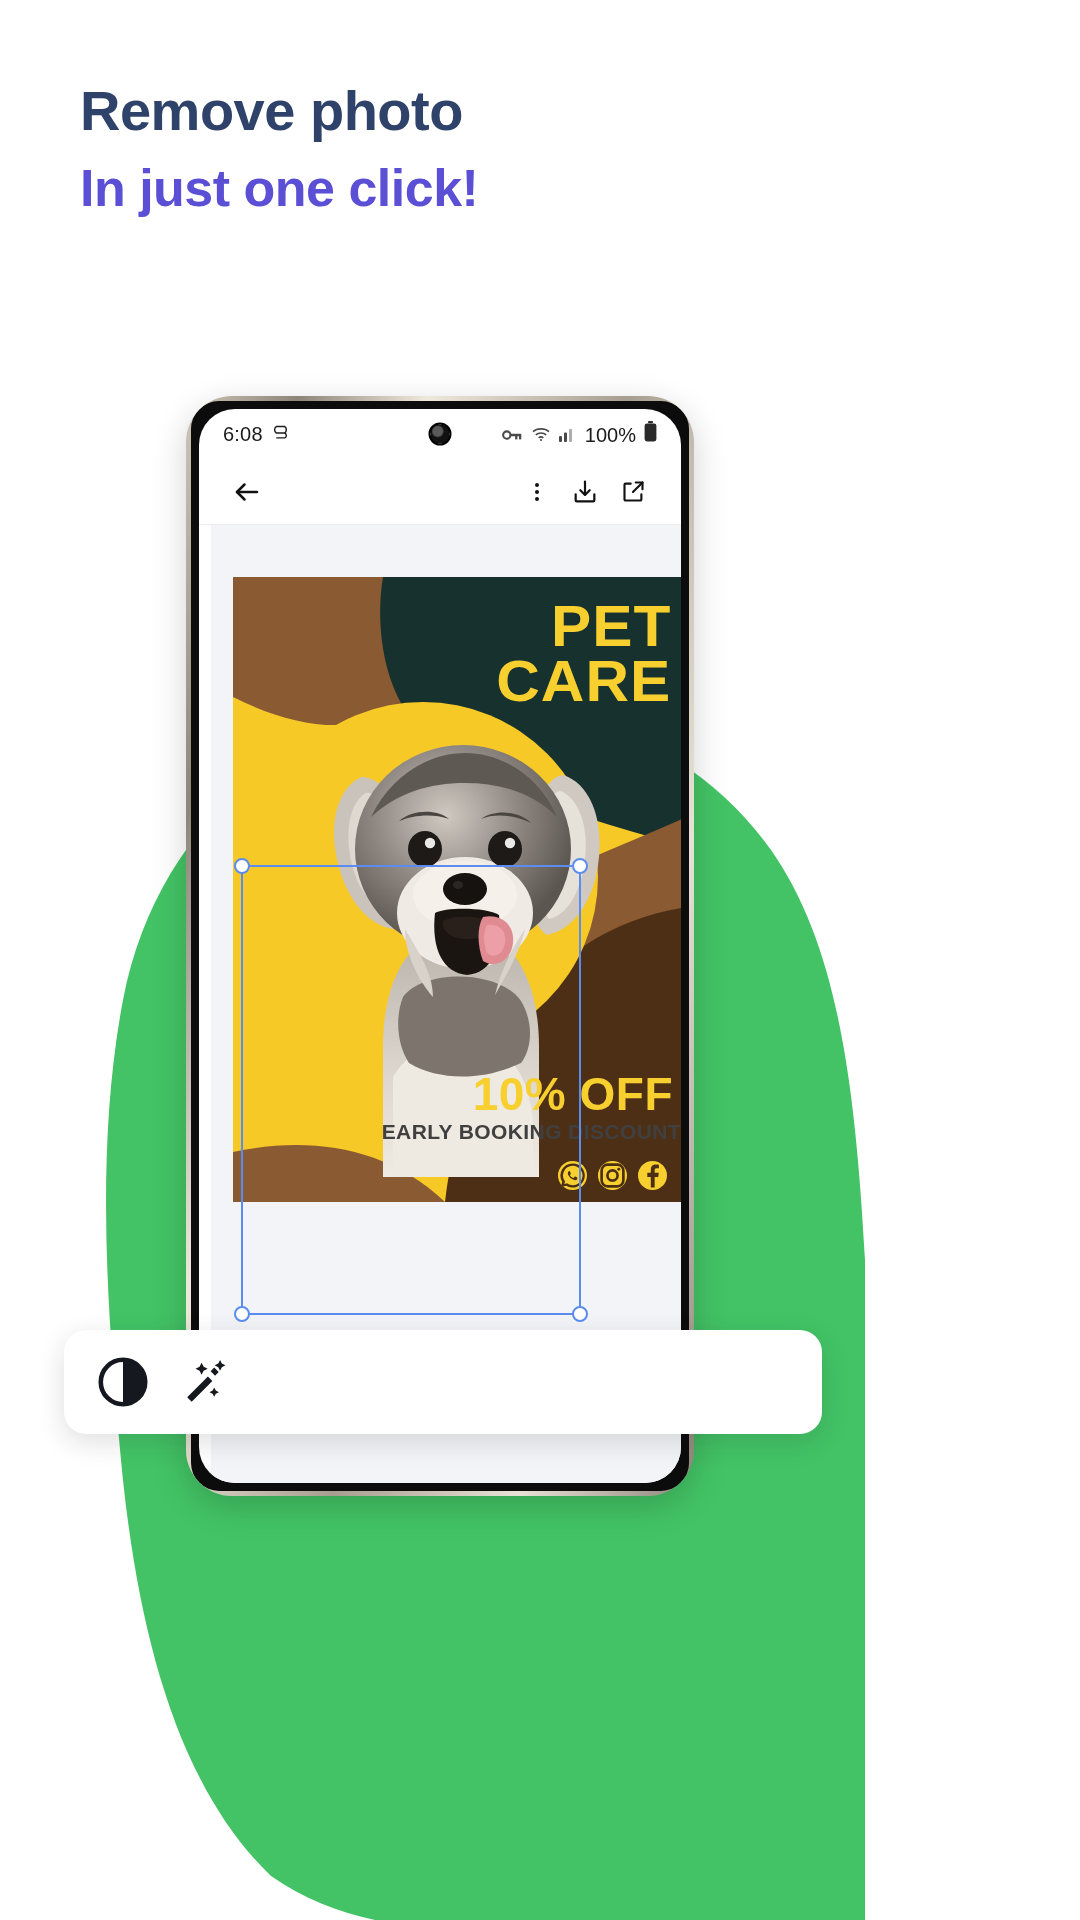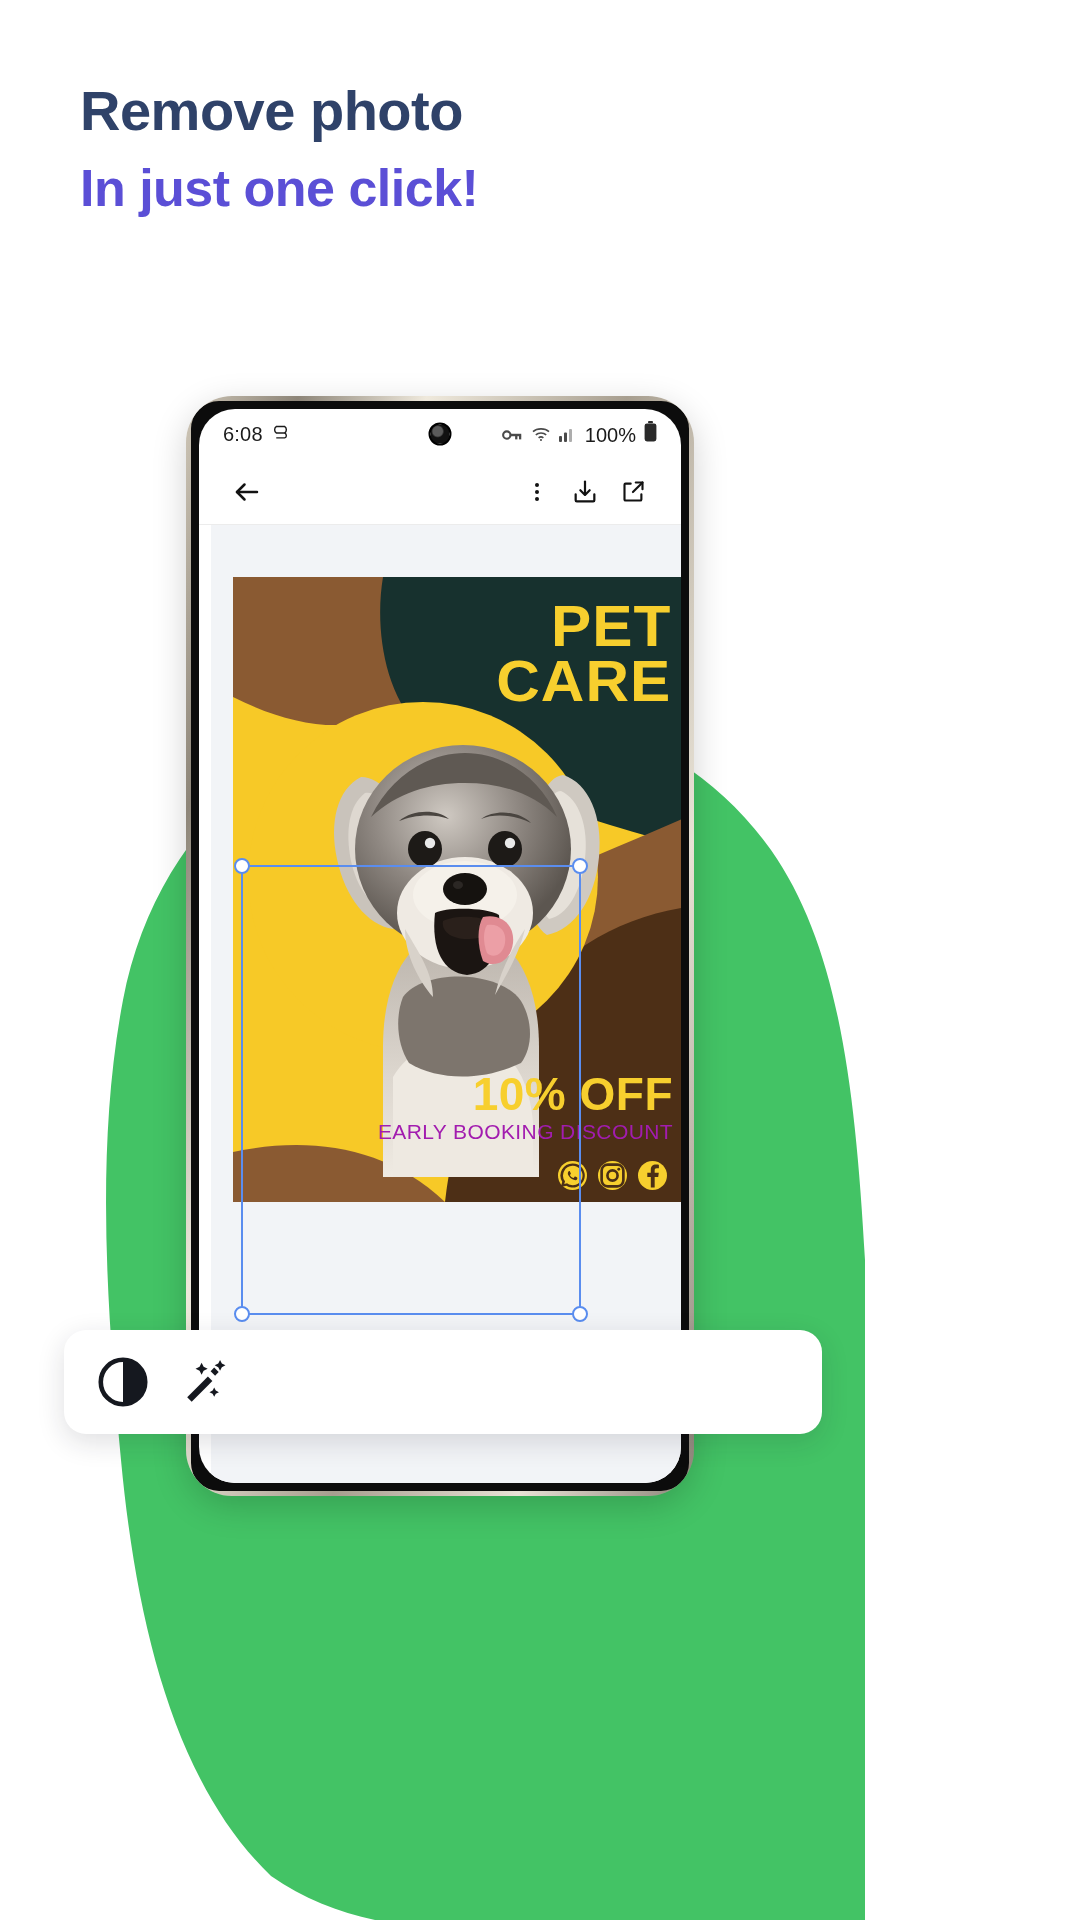--- a/index.html
+++ b/index.html
@@ -101,22 +101,22 @@
     font-size:58px; line-height:.94; letter-spacing:1px;
     font-family:"Liberation Sans", sans-serif;
     transform:scaleX(1.04); transform-origin:right center;
   }
   .off-line {
     right:14px; bottom:81px; text-align:right;
     color:#f7cf2e; font-weight:bold; font-size:46px;
     letter-spacing:.5px;
   }
   .early-line {
-    right:14px; bottom:58px; text-align:right;
-    color:#a21caf; font-weight:normal; font-size:21px;
+    right:6px; bottom:58px; text-align:right;
+    color:#404040; font-weight:bold; font-size:21px;
     letter-spacing:.4px;
   }
   .socials {
     right:20px; bottom:12px; display:flex; gap:11px; align-items:center;
   }
   .soc {
     width:29px; height:29px; border-radius:50%;
     background:#f7cf2e; display:flex; align-items:center;
     justify-content:center; color:#4a2f16;
   }

